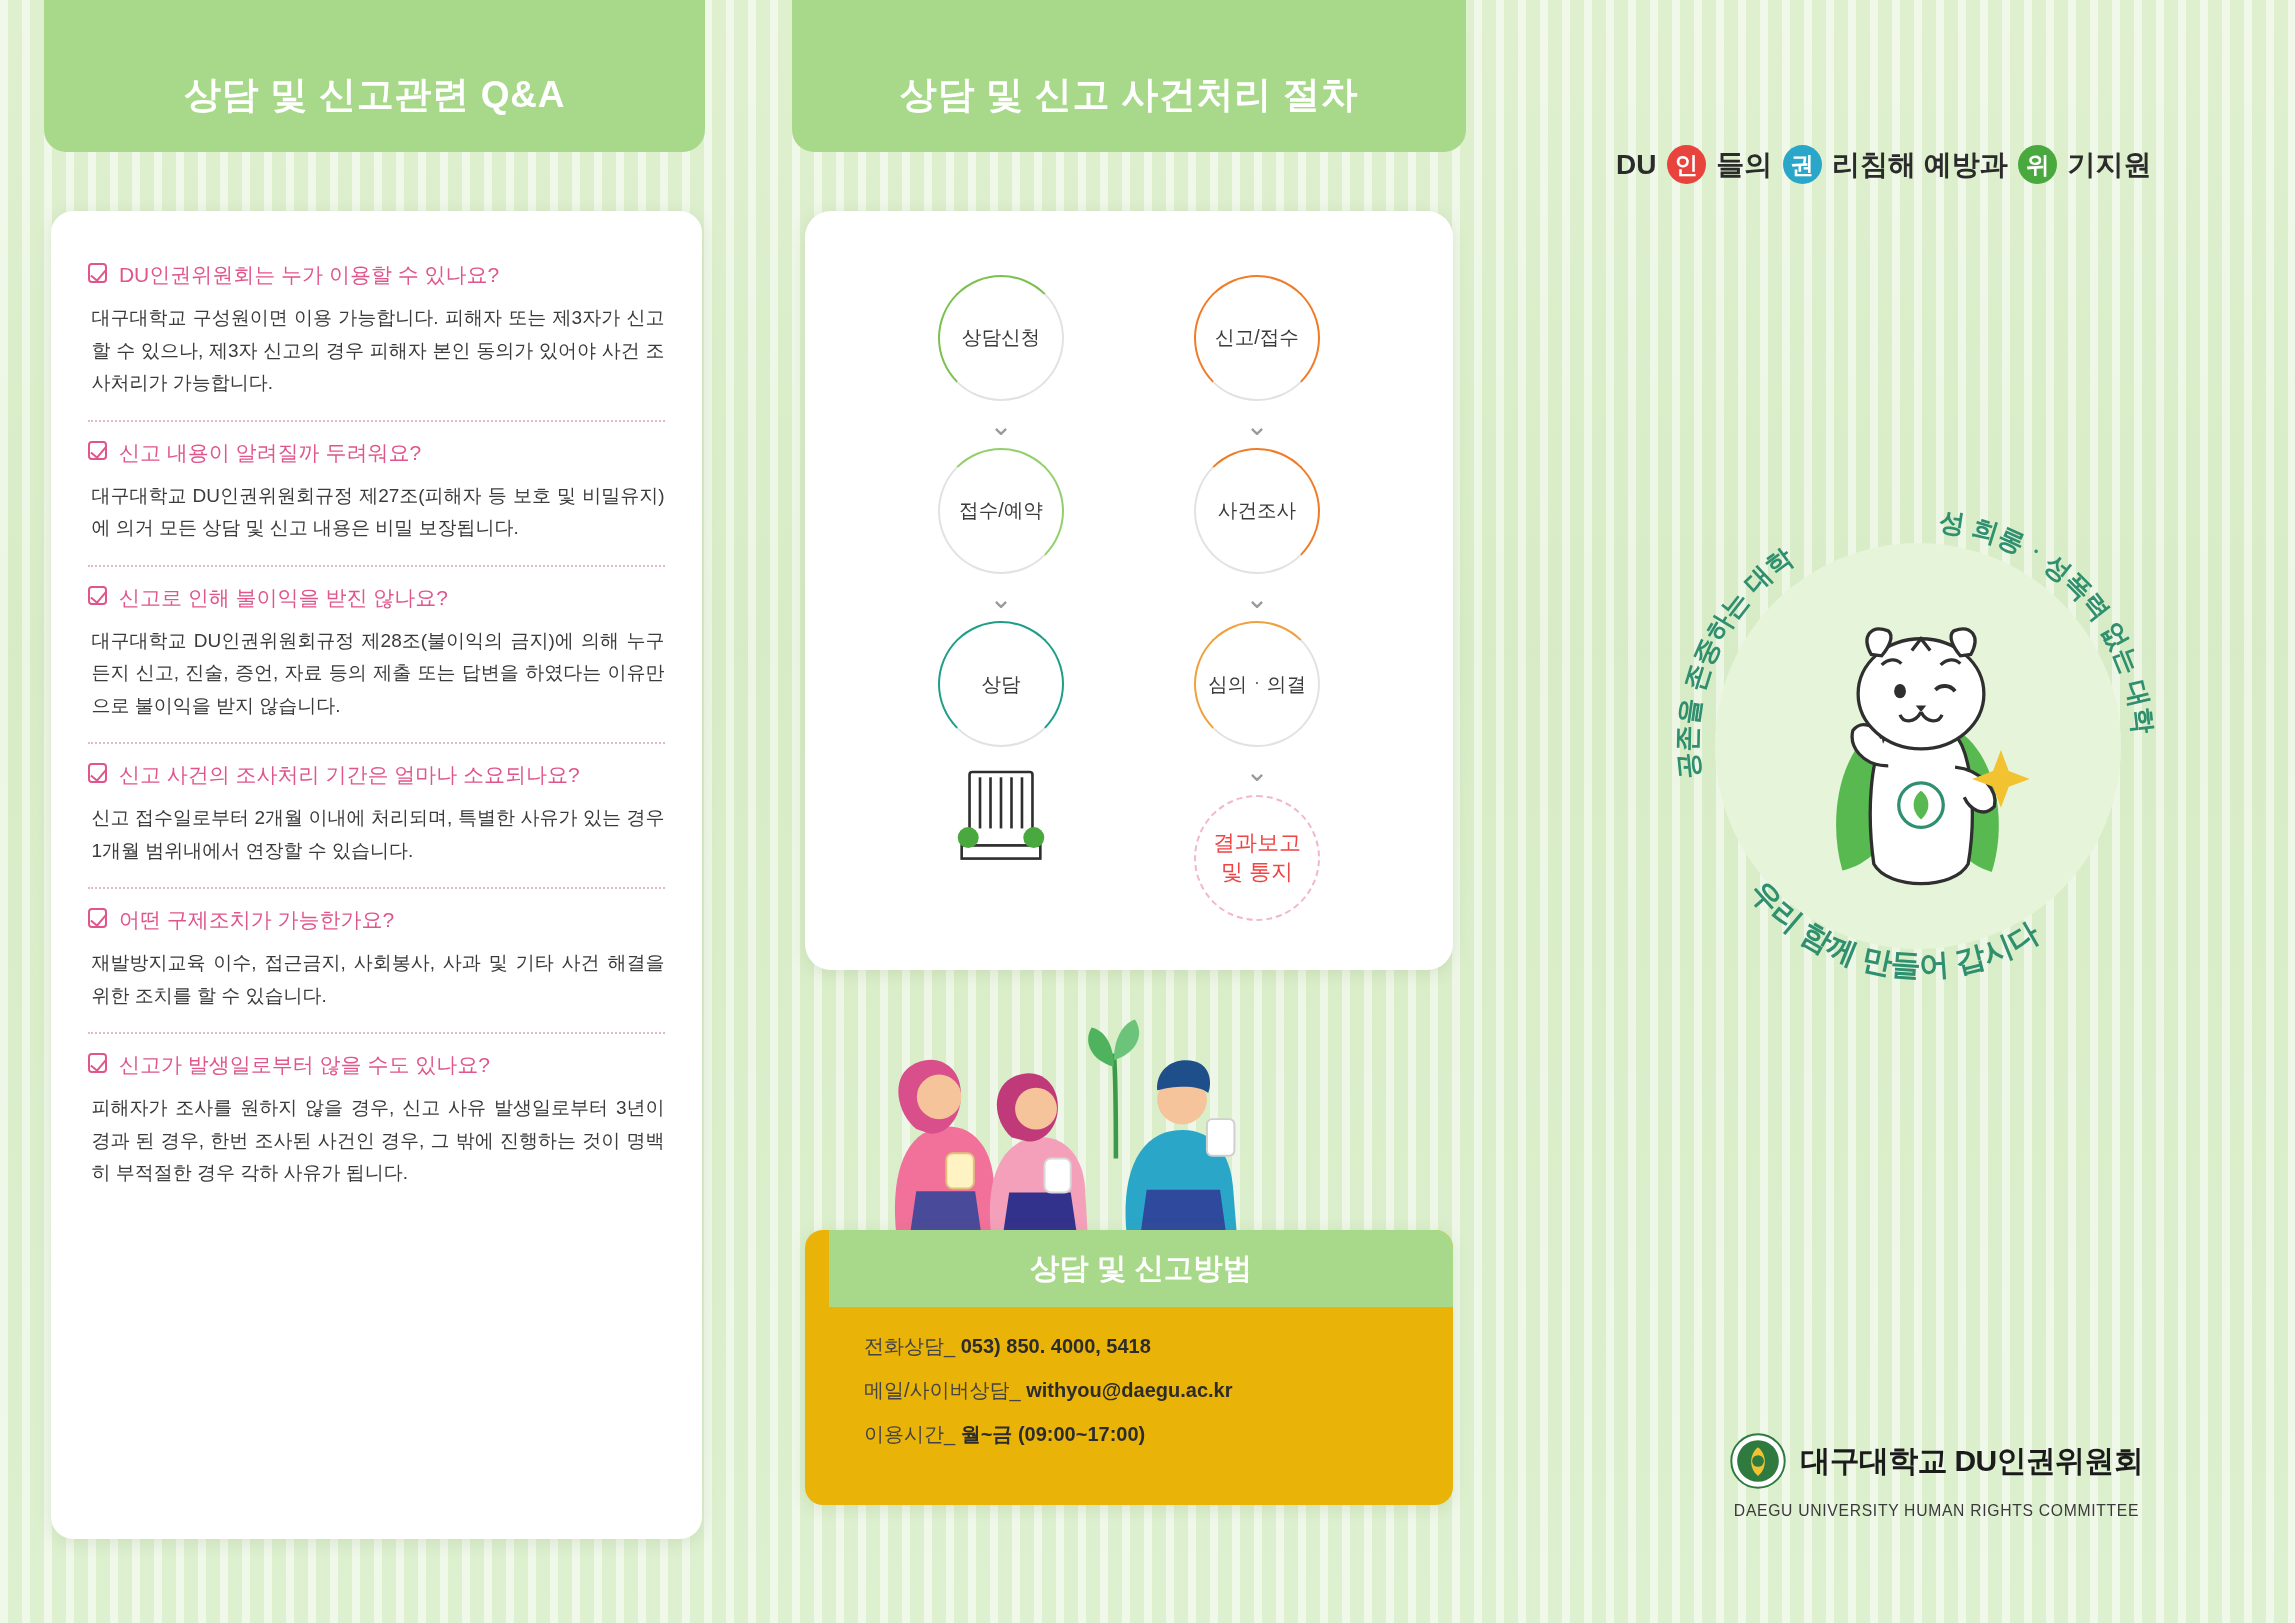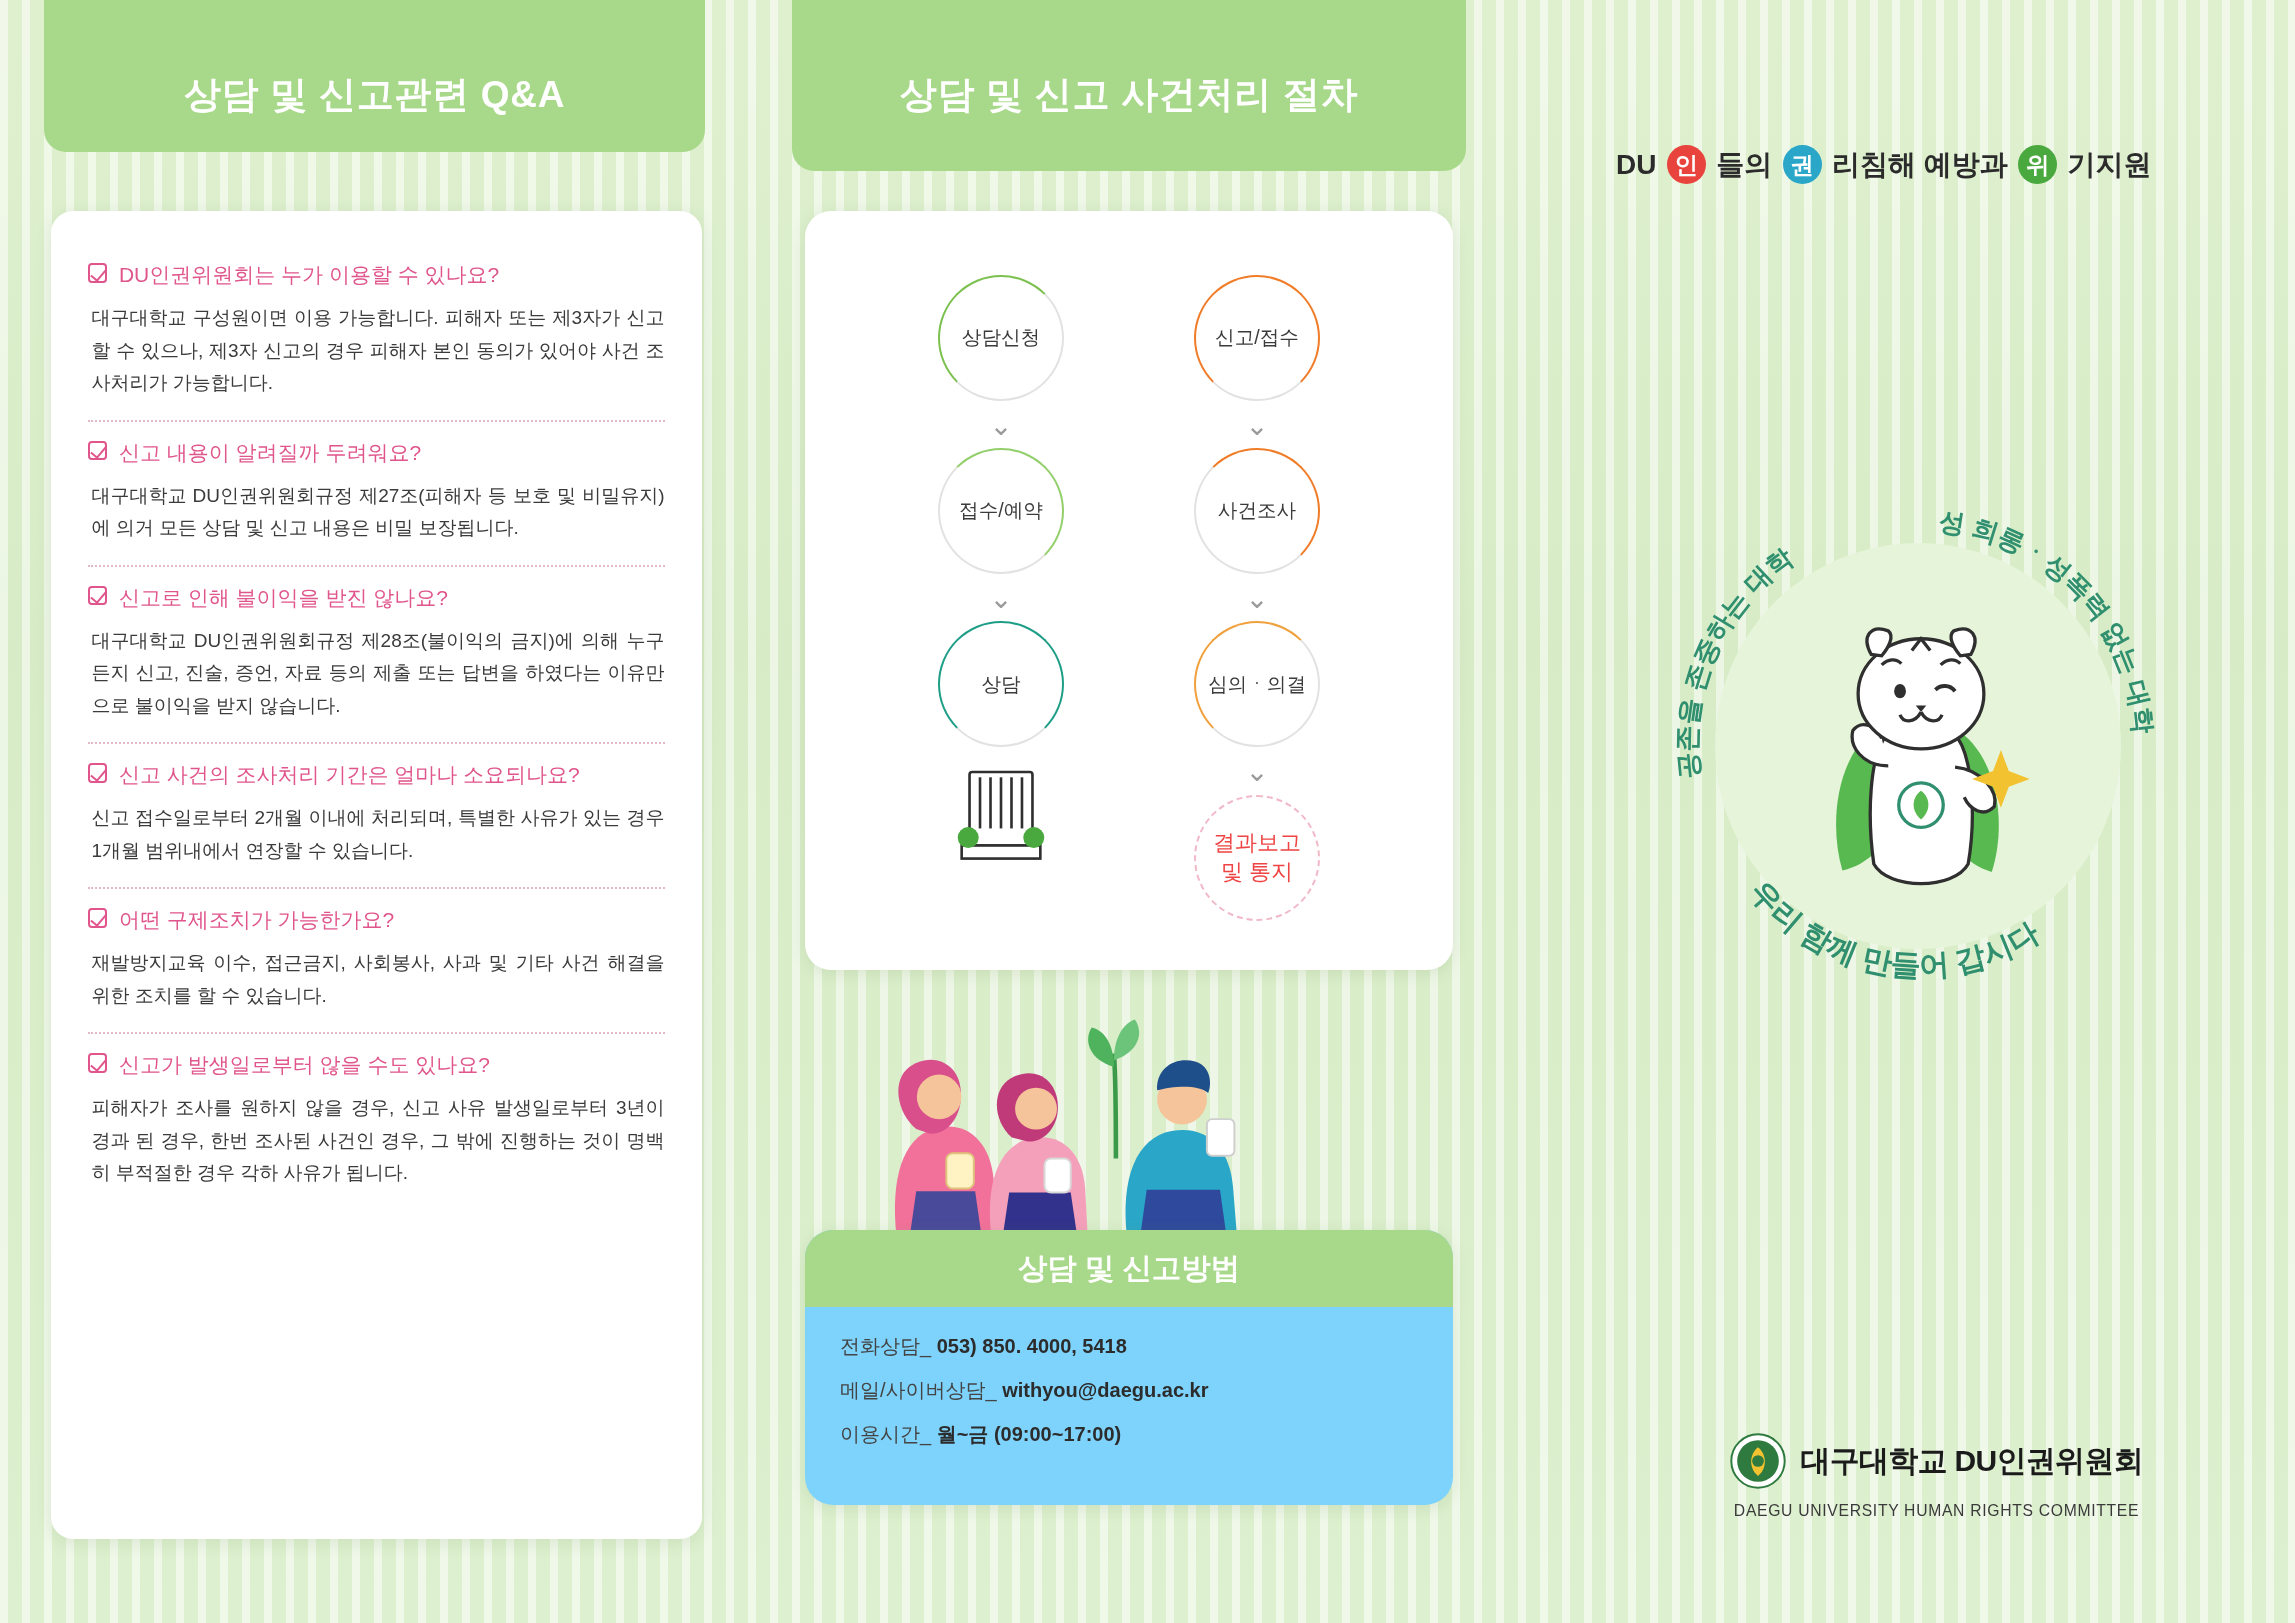--- a/index.html
+++ b/index.html
@@ -56,21 +56,21 @@
     width: 7.2px; height: 13px; border: solid #e0568c;
     border-width: 0 2.6px 2.6px 0; transform: rotate(40deg);
   }
   .qa-a {
     font-size: 19px; line-height: 1.72; color: #3b3b3b;
     text-align: justify; padding-left: 3.9px;
   }
 
   
   .panel-mid { position: absolute; left: 792px; top: 0px; width: 674px; height: 1584px; }
-  .panel-mid .hdr { height: 171px; line-height: 190px; font-size: 37px; }
+  .panel-mid .hdr { height: 152px; line-height: 190px; font-size: 37px; }
 
   .flow-card {
     position: absolute; left: 13px; top: 211px; width: 648px; height: 759px;
     background: #fff; border-radius: 26px; box-shadow: 0 3.9px 14.4px rgba(110,140,90,0.16);
   }
   .flow-cols { display: flex; justify-content: center; gap: 79px; padding-top: 64px; }
   .flow-col { width: 177px; display: flex; flex-direction: column; align-items: center; }
   .node {
     width: 126px; height: 126px; border-radius: 50%;
     background: #fff; display: flex; align-items: center; justify-content: center;
@@ -85,22 +85,23 @@
   .node.o3 { border-top-color: #f0a03c; border-left-color:#f0a03c; }
   .node.p  { border-color: #f1b9c8; border-style: dashed; color:#ef4444; font-size:22px; }
   .arrow { font-size: 27.5px; color: #9a9a9a; line-height: 1; margin: 10.5px 0 9.2px 0; }
   .bldg { margin-top: 7.9px; }
 
   
   .people { position: absolute; left: 26px; top: 962px; width: 622px; height: 275px; }
 
   .contact-card {
     position: absolute; left: 13px; top: 1230px; width: 648px; height: 275px;
-    background: #7dd3fc; border-radius: 28px; box-shadow: 0 3.9px 14.4px rgba(110,140,90,0.16);
+    background: #eab308; border-radius: 18px; box-shadow: 0 3.9px 14.4px rgba(110,140,90,0.16);
     overflow: hidden;
+    padding-left: 24px;
   }
   .contact-hdr {
     height: 77px; background: #a8d98a; color: #fff; font-size: 29.4px; font-weight: bold;
     display: flex; align-items: center; justify-content: center;
   }
   .contact-list { padding: 26px 0 0 35px; }
   .contact-row { font-size: 20px; color: #2c2c2c; margin-bottom: 17px; }
   .contact-row b { font-weight: bold; }
   .c-label { color: #444; }
 

